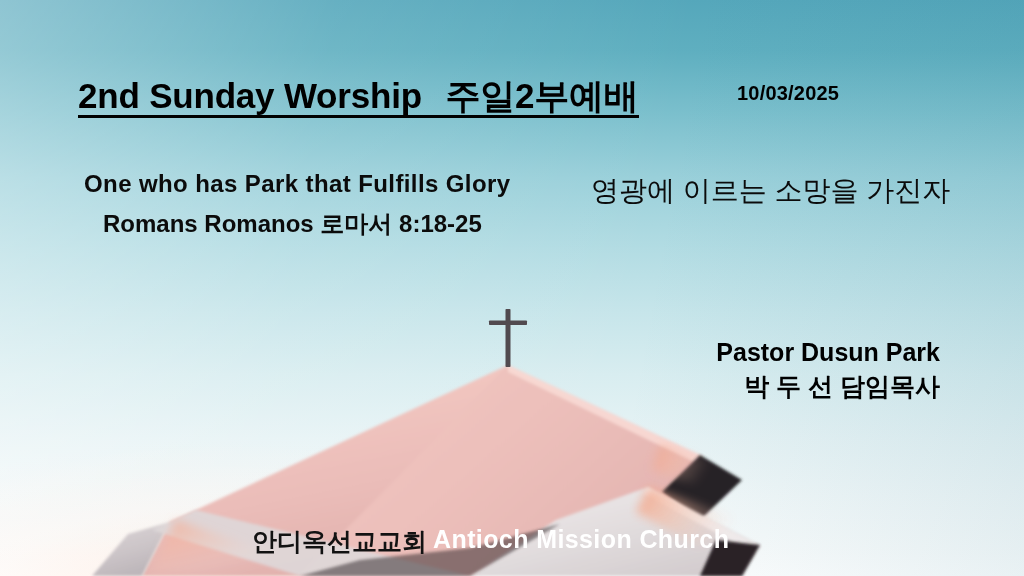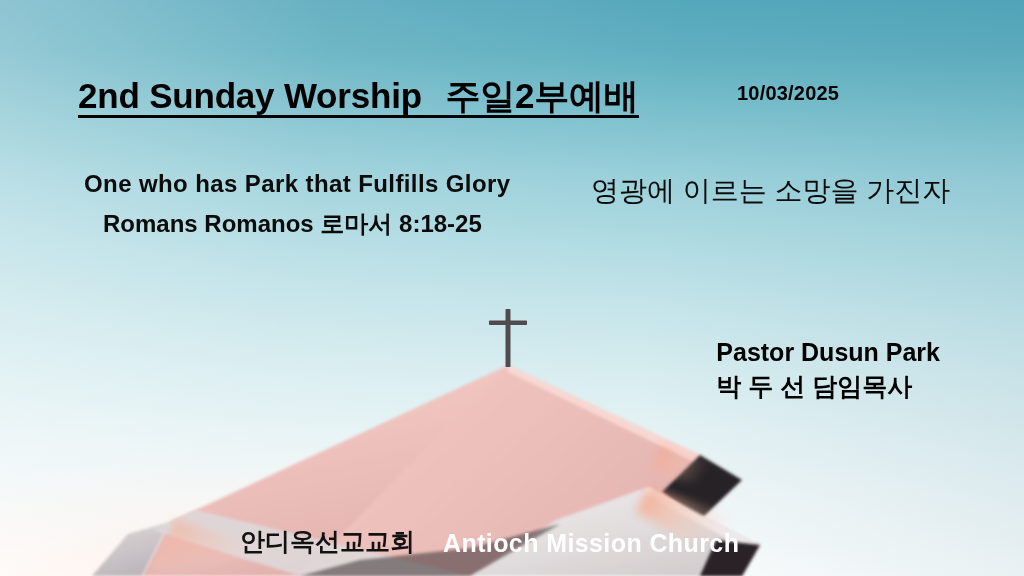--- a/index.html
+++ b/index.html
@@ -84,41 +84,41 @@
   }
   .passage {
     position:absolute; left:84px; top:208px;
     font-size:24px; font-weight:bold; color:#0b0b0b;
     white-space:nowrap;
     margin-left:19px;
   }
 
   .pastor {
     position:absolute; right:84px; top:338px;
-    text-align:left;
+    text-align:right;
   }
   .pastor-en {
     font-size:25px; font-weight:bold; color:#000;
     white-space:nowrap; line-height:1.18;
   }
   .pastor-ko {
     font-size:25px; font-weight:bold; color:#000;
     white-space:nowrap; line-height:1.18; margin-top:4px;
   }
 
   .church-wrap {
-    position:absolute; left:240px; top:525px;
-    display:flex; align-items:flex-end; white-space:nowrap;
+    position:absolute; left:252px; top:525px;
+    display:flex; align-items:flex-start; white-space:nowrap;
   }
   .church-ko {
     font-size:25px; font-weight:bold; color:#121212;
   }
   .church-en {
     font-size:25px; font-weight:bold; color:#ffffff;
-    margin-left:28px; letter-spacing:0.4px;
+    margin-left:6px; letter-spacing:0.4px;
   }
 </style>
 </head>
 <body>
 
 <div id="slide">
 
   <div class="sky"></div>
   <div class="sky-warm"></div>
 

